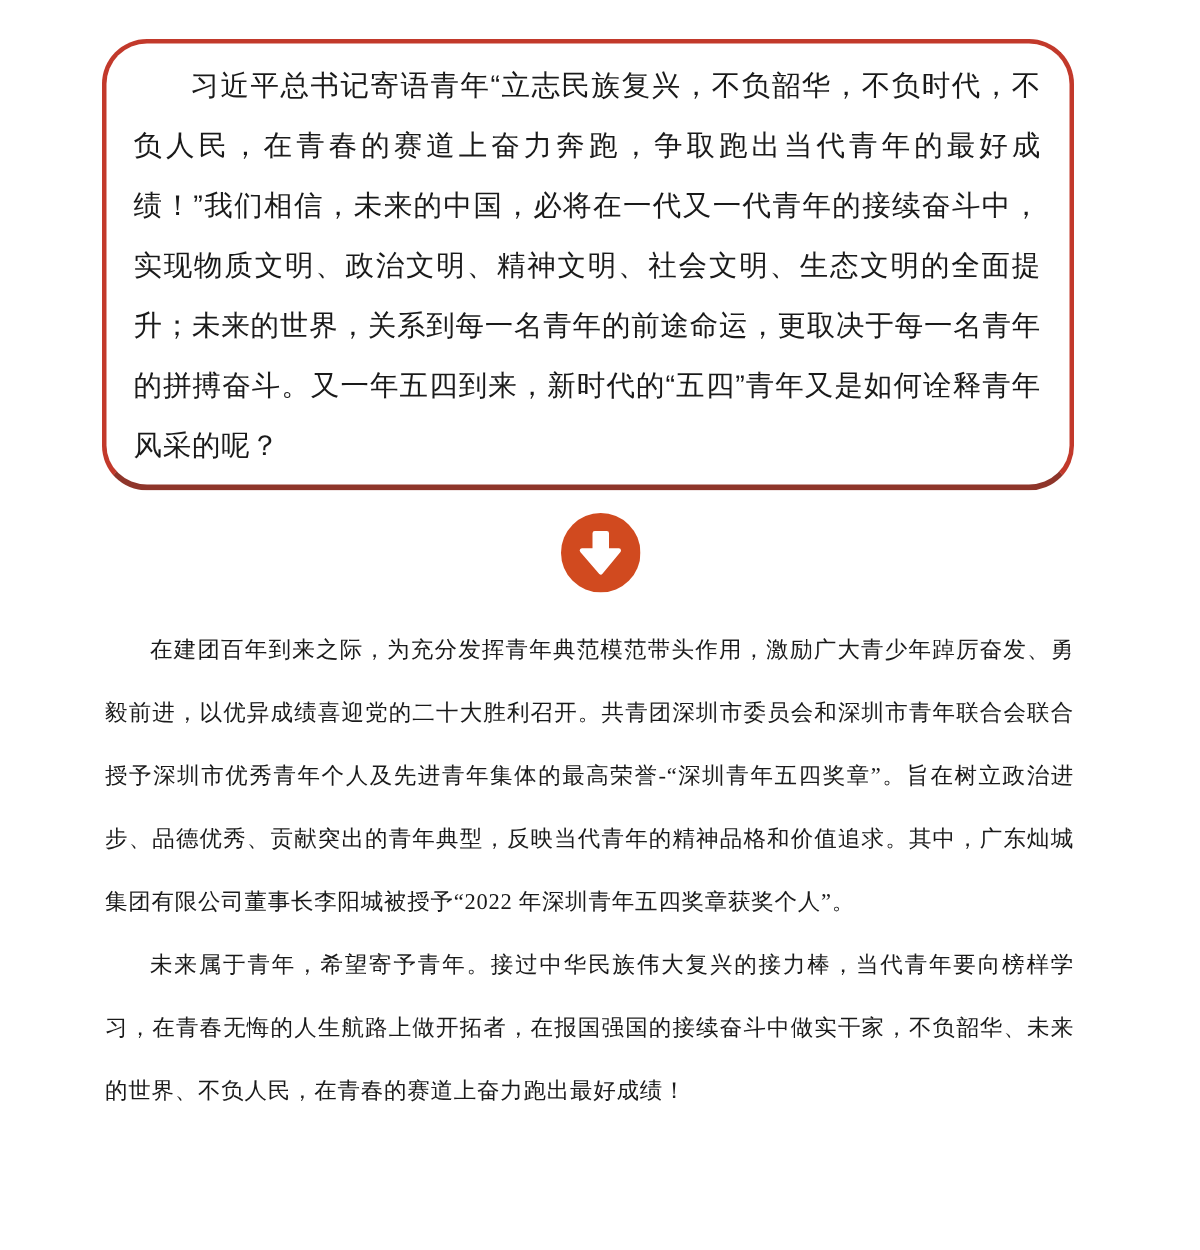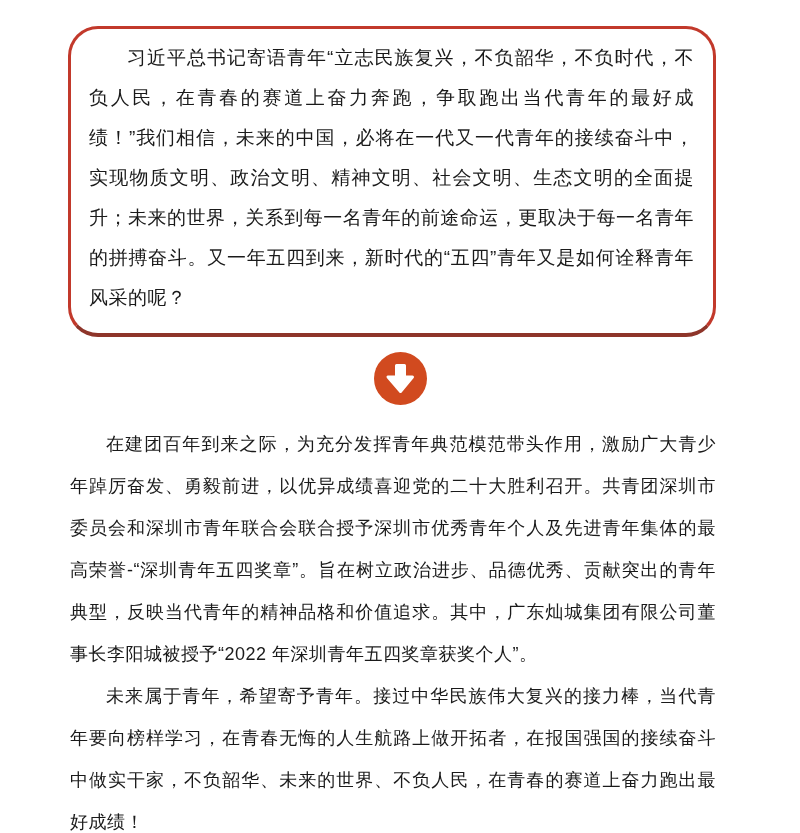--- a/index.html
+++ b/index.html
@@ -23,21 +23,21 @@
     width: 800px;
     height: 833px;
     position: relative;
     background: var(--page-bg);
   }
   .quote-box {
     margin: 26px 84px 0 68px;
     border: 3px solid var(--accent-red);
     border-bottom: 4px solid var(--accent-red-dark);
     border-radius: 30px;
-    padding: 9px 19px 15px 18px;
+    padding: 9px 19px 5px 18px;
     font-size: 19px;
     line-height: 40px;
     text-align: justify;
     letter-spacing: 0.5px;
   }
   .quote-box p {
     text-indent: 2em;
     color: var(--text-color);
   }
   .divider-row {
@@ -54,24 +54,25 @@
   .arrow-icon .arrow-bg { fill: var(--arrow-orange); }
   .arrow-icon .arrow-glyph {
     fill: #ffffff;
     stroke: #ffffff;
     stroke-width: 3;
     stroke-linejoin: round;
     stroke-linecap: round;
   }
   .article {
     margin: 18px 84px 0 70px;
-    font-size: 18px;
+    font-size: 15px;
     line-height: 42px;
     text-align: justify;
     letter-spacing: 0.5px;
+    font-family: Liberation Serif, serif;
   }
   .article p {
     text-indent: 2em;
     color: var(--text-color);
   }
 </style>
 </head>
 <body>
 
 <div class="page">

